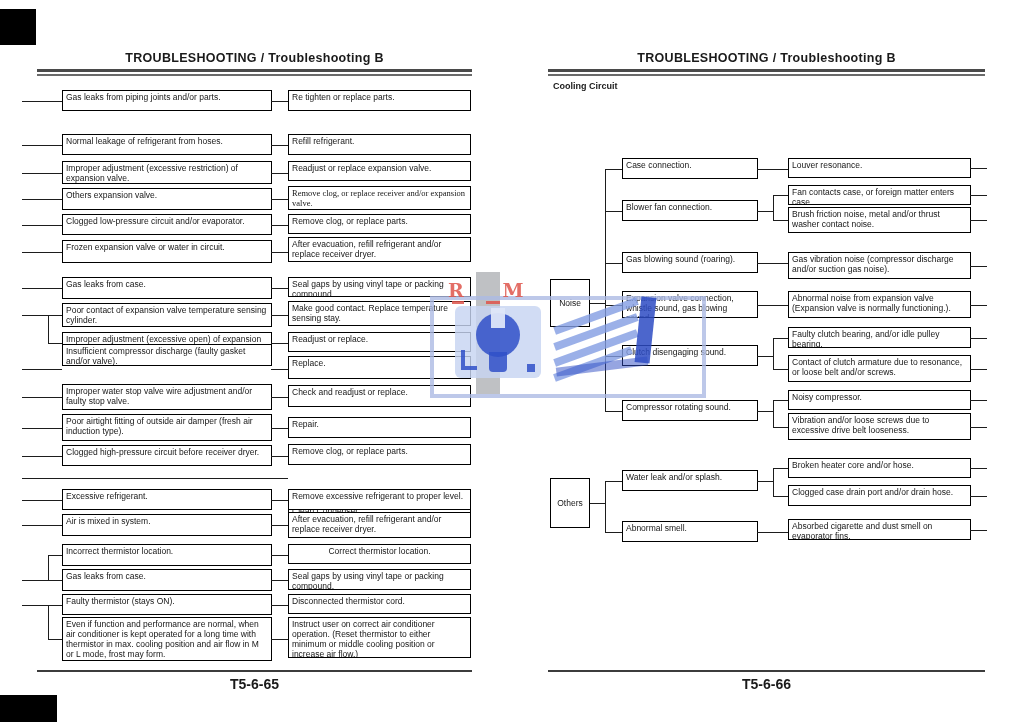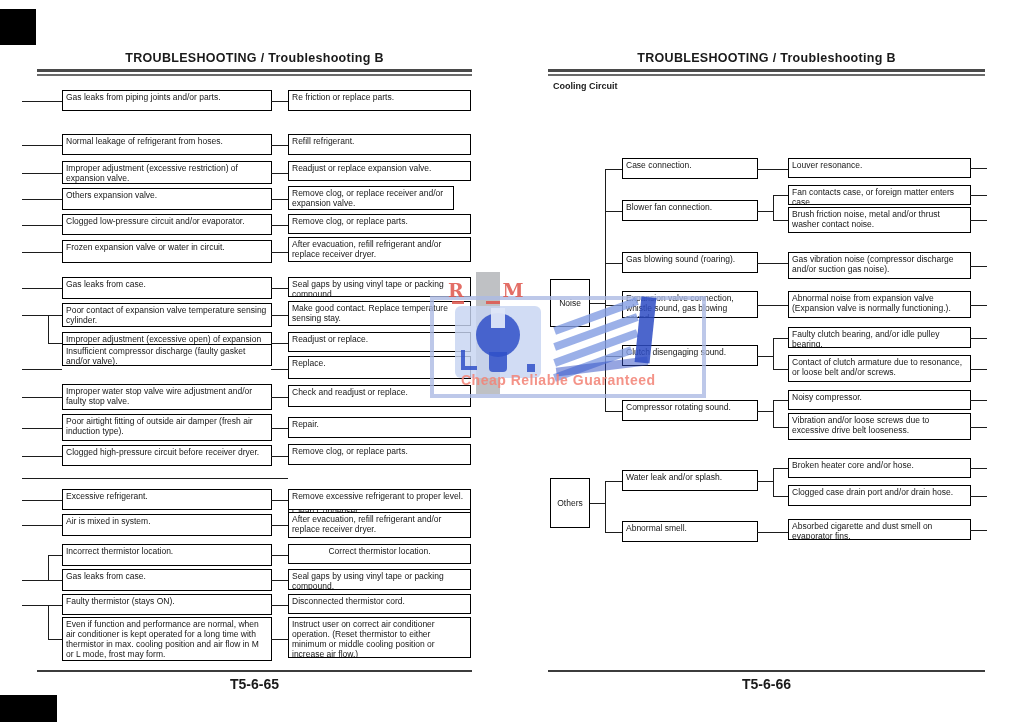--- a/index.html
+++ b/index.html
@@ -52,33 +52,33 @@
   <div class="ptitle" style="left:548px;top:51px;width:437px;">TROUBLESHOOTING / Troubleshooting B</div>
   <div class="dblrule" style="left:548px;top:69px;width:437px;"></div>
   <div class="secthead" style="left:553px;top:81px;">Cooling Circuit</div>
   <div class="footrule" style="left:548px;top:670px;width:437px;"></div>
   <div class="pagenum" style="left:548px;top:676px;width:437px;">T5-6-66</div>
 
   <div id="flow-root">
       <div class="fbox" style="left: 62px; top: 90px; width: 210px; height: 21px;">Gas leaks from piping joints and/or parts.</div>
       <div class="ln" style="left: 271px; top: 101px; width: 17px; height: 1px;"></div>
       <div class="ln" style="left: 22px; top: 101px; width: 40px; height: 1px;"></div>
-      <div class="fbox" style="left: 288px; top: 90px; width: 183px; height: 21px;">Re friction or replace parts.</div>
+      <div class="fbox" style="left: 288px; top: 90px; width: 183px; height: 21px;">Re tighten or replace parts.</div>
       <div class="fbox" style="left: 62px; top: 134px; width: 210px; height: 21px;">Normal leakage of refrigerant from hoses.</div>
       <div class="ln" style="left: 271px; top: 145px; width: 17px; height: 1px;"></div>
       <div class="ln" style="left: 22px; top: 145px; width: 40px; height: 1px;"></div>
       <div class="fbox" style="left: 288px; top: 134px; width: 183px; height: 21px;">Refill refrigerant.</div>
       <div class="fbox" style="left: 62px; top: 161px; width: 210px; height: 23px;">Improper adjustment (excessive restriction) of expansion valve.</div>
       <div class="ln" style="left: 271px; top: 173px; width: 17px; height: 1px;"></div>
       <div class="ln" style="left: 22px; top: 173px; width: 40px; height: 1px;"></div>
       <div class="fbox" style="left: 288px; top: 161px; width: 183px; height: 20px;">Readjust or replace expansion valve.</div>
       <div class="fbox" style="left: 62px; top: 188px; width: 210px; height: 22px;">Others expansion valve.</div>
       <div class="ln" style="left: 271px; top: 199px; width: 17px; height: 1px;"></div>
       <div class="ln" style="left: 22px; top: 199px; width: 40px; height: 1px;"></div>
-      <div class="fbox" style="left: 288px; top: 186px; width: 166px; height: 24px;">Remove clog, or replace receiver and/or expansion valve.</div>
+      <div class="fbox" style="left: 288px; top: 186px; width: 183px; height: 24px; font-family: Liberation Serif, serif;">Remove clog, or replace receiver and/or expansion valve.</div>
       <div class="fbox" style="left: 62px; top: 214px; width: 210px; height: 21px;">Clogged low-pressure circuit and/or evaporator.</div>
       <div class="ln" style="left: 271px; top: 225px; width: 17px; height: 1px;"></div>
       <div class="ln" style="left: 22px; top: 225px; width: 40px; height: 1px;"></div>
       <div class="fbox" style="left: 288px; top: 214px; width: 183px; height: 20px;">Remove clog, or replace parts.</div>
       <div class="fbox" style="left: 62px; top: 240px; width: 210px; height: 23px;">Frozen expansion valve or water in circuit.</div>
       <div class="ln" style="left: 271px; top: 252px; width: 17px; height: 1px;"></div>
       <div class="ln" style="left: 22px; top: 252px; width: 40px; height: 1px;"></div>
       <div class="fbox" style="left: 288px; top: 237px; width: 183px; height: 25px;">After evacuation, refill refrigerant and/or replace receiver dryer.</div>
       <div class="fbox" style="left: 62px; top: 277px; width: 210px; height: 22px;">Gas leaks from case.</div>
       <div class="ln" style="left: 271px; top: 288px; width: 17px; height: 1px;"></div>
@@ -219,14 +219,13 @@
     <div class="wm-wrench-stem"></div>
     <div class="wm-corner-l"></div>
     <div class="wm-corner-r"></div>
   </div>
   <div class="wm wm-stripe" style="left:552px;top:312px;width:88px;"></div>
   <div class="wm wm-stripe" style="left:552px;top:328px;width:88px;"></div>
   <div class="wm wm-stripe" style="left:552px;top:344px;width:88px;"></div>
   <div class="wm wm-stripe" style="left:552px;top:360px;width:82px;"></div>
   <div class="wm" id="wm-flagbar"></div>
   <div class="wm" id="wm-flagfoot"></div>
-  <div class="wm" id="wm-tagline">Cheap Reliable Guaranteed</div>
 </div>
 
 </body></html>

